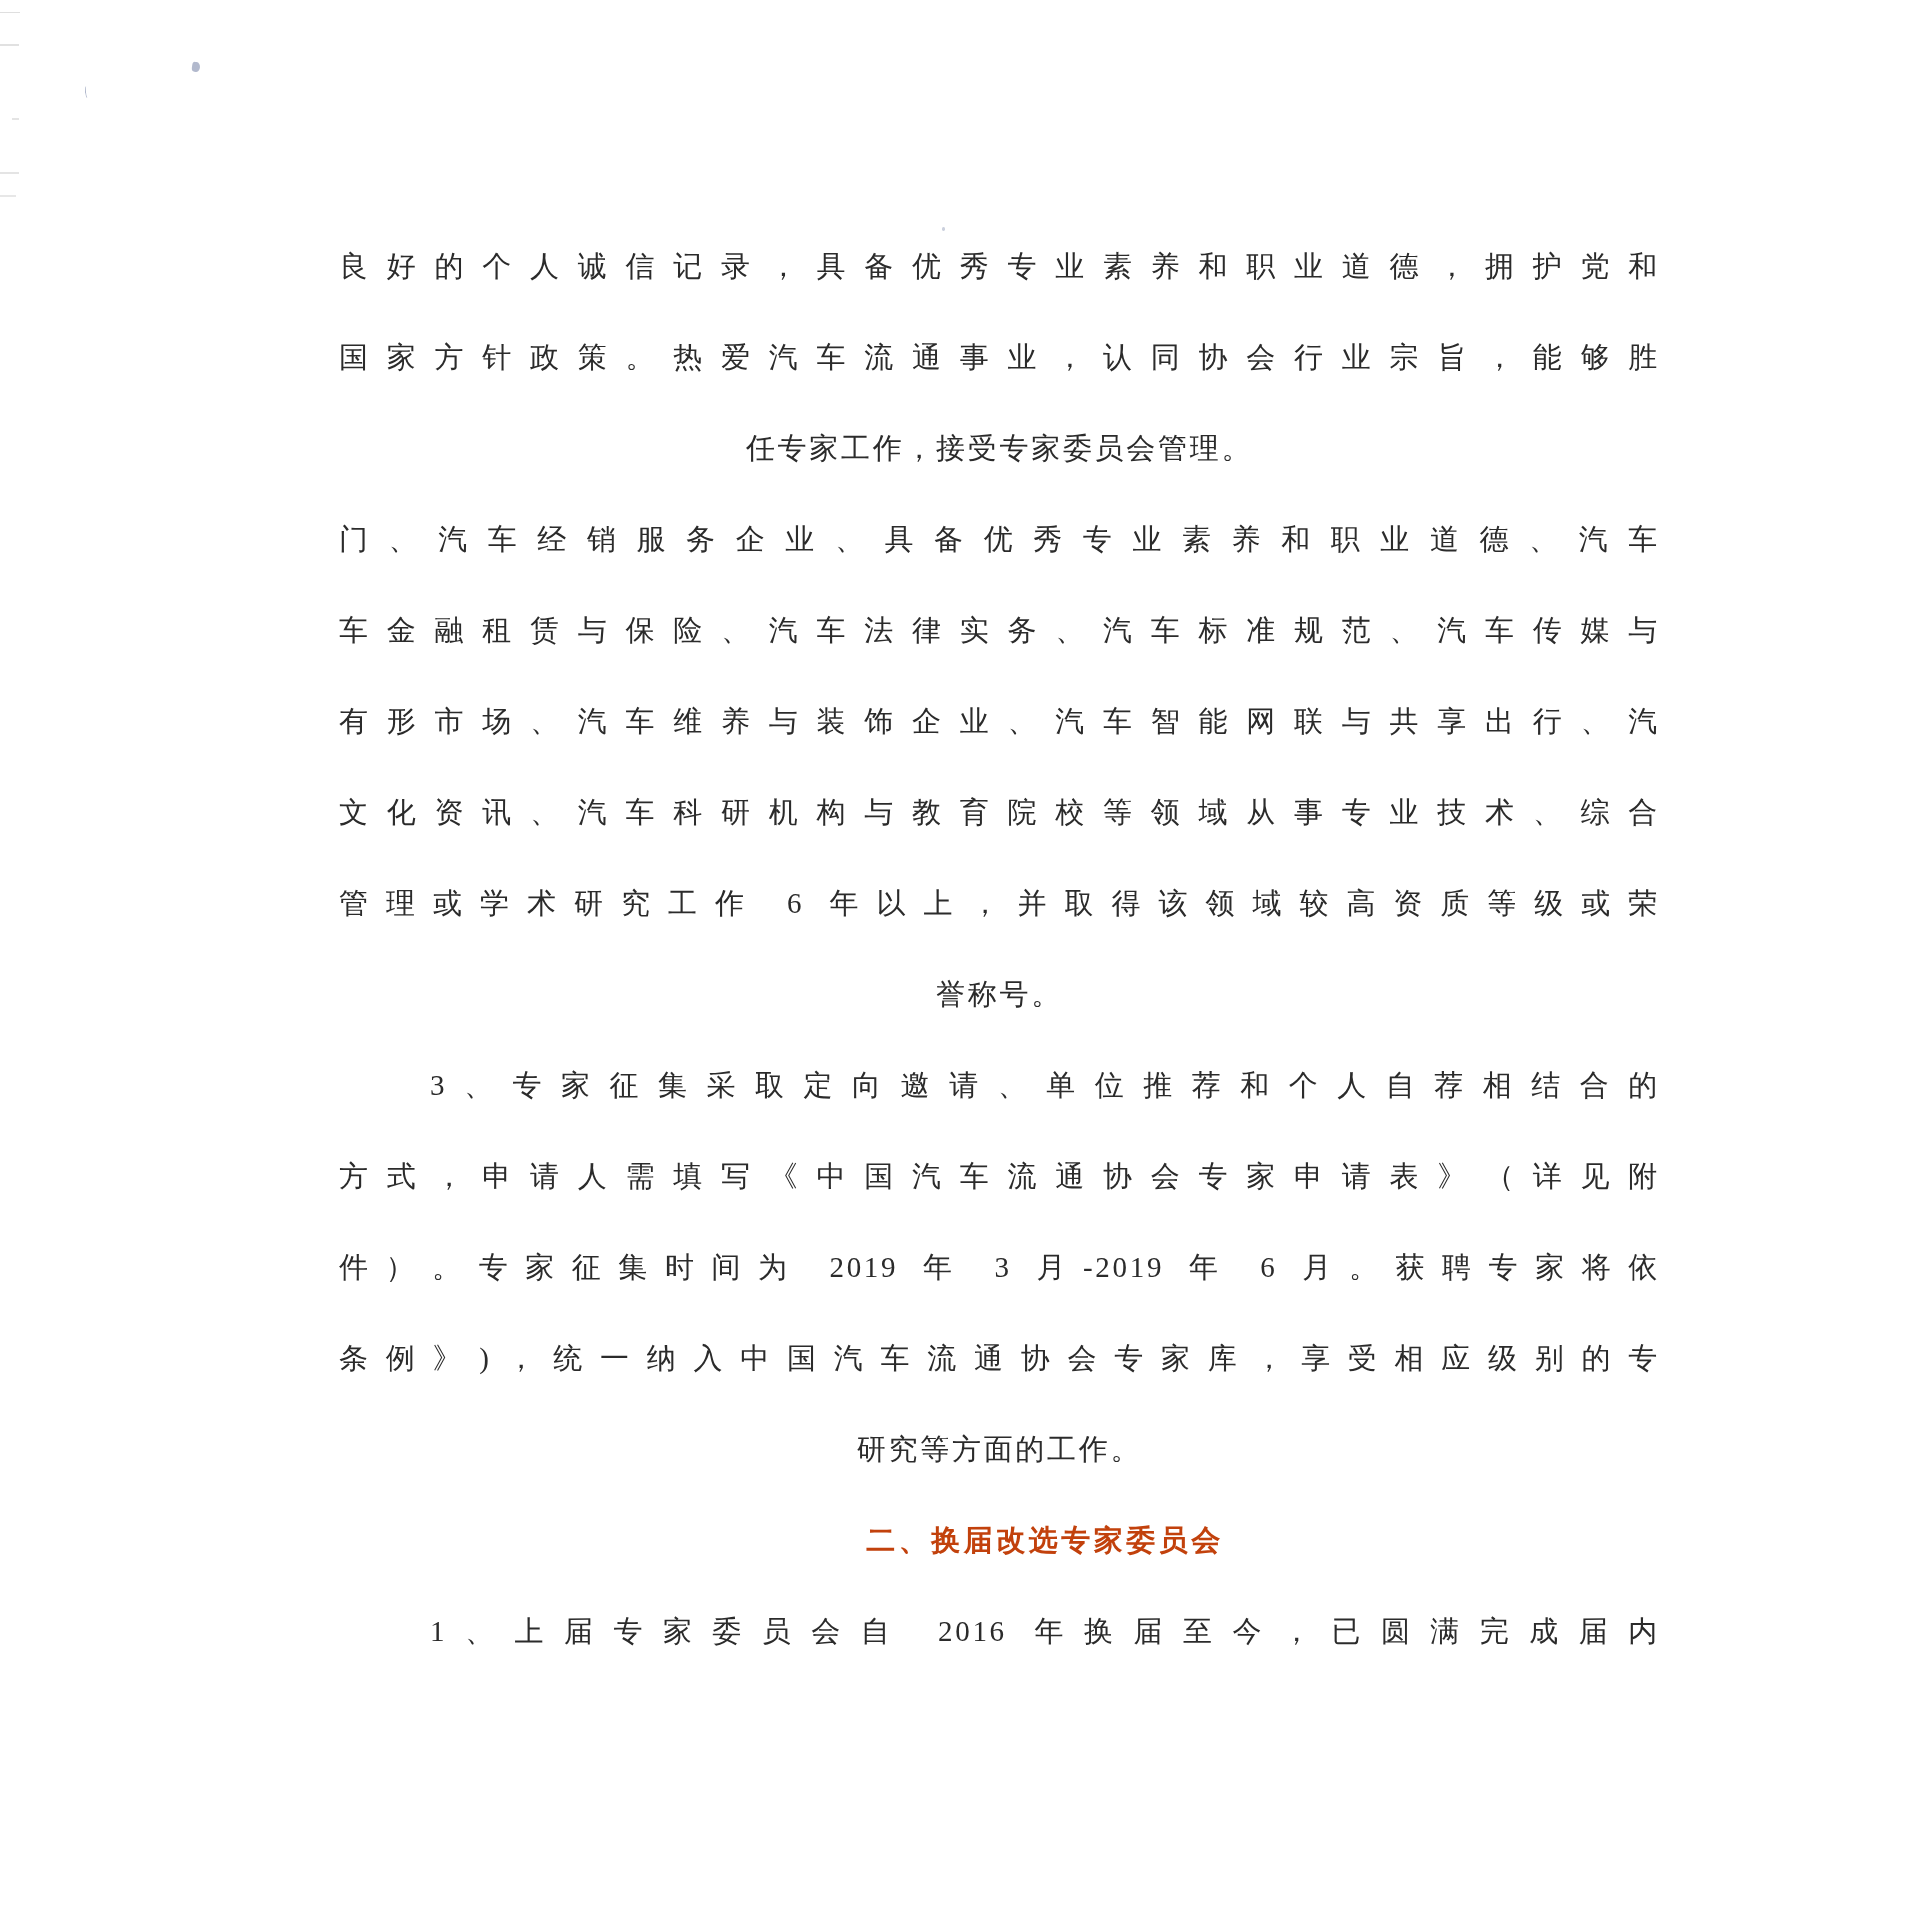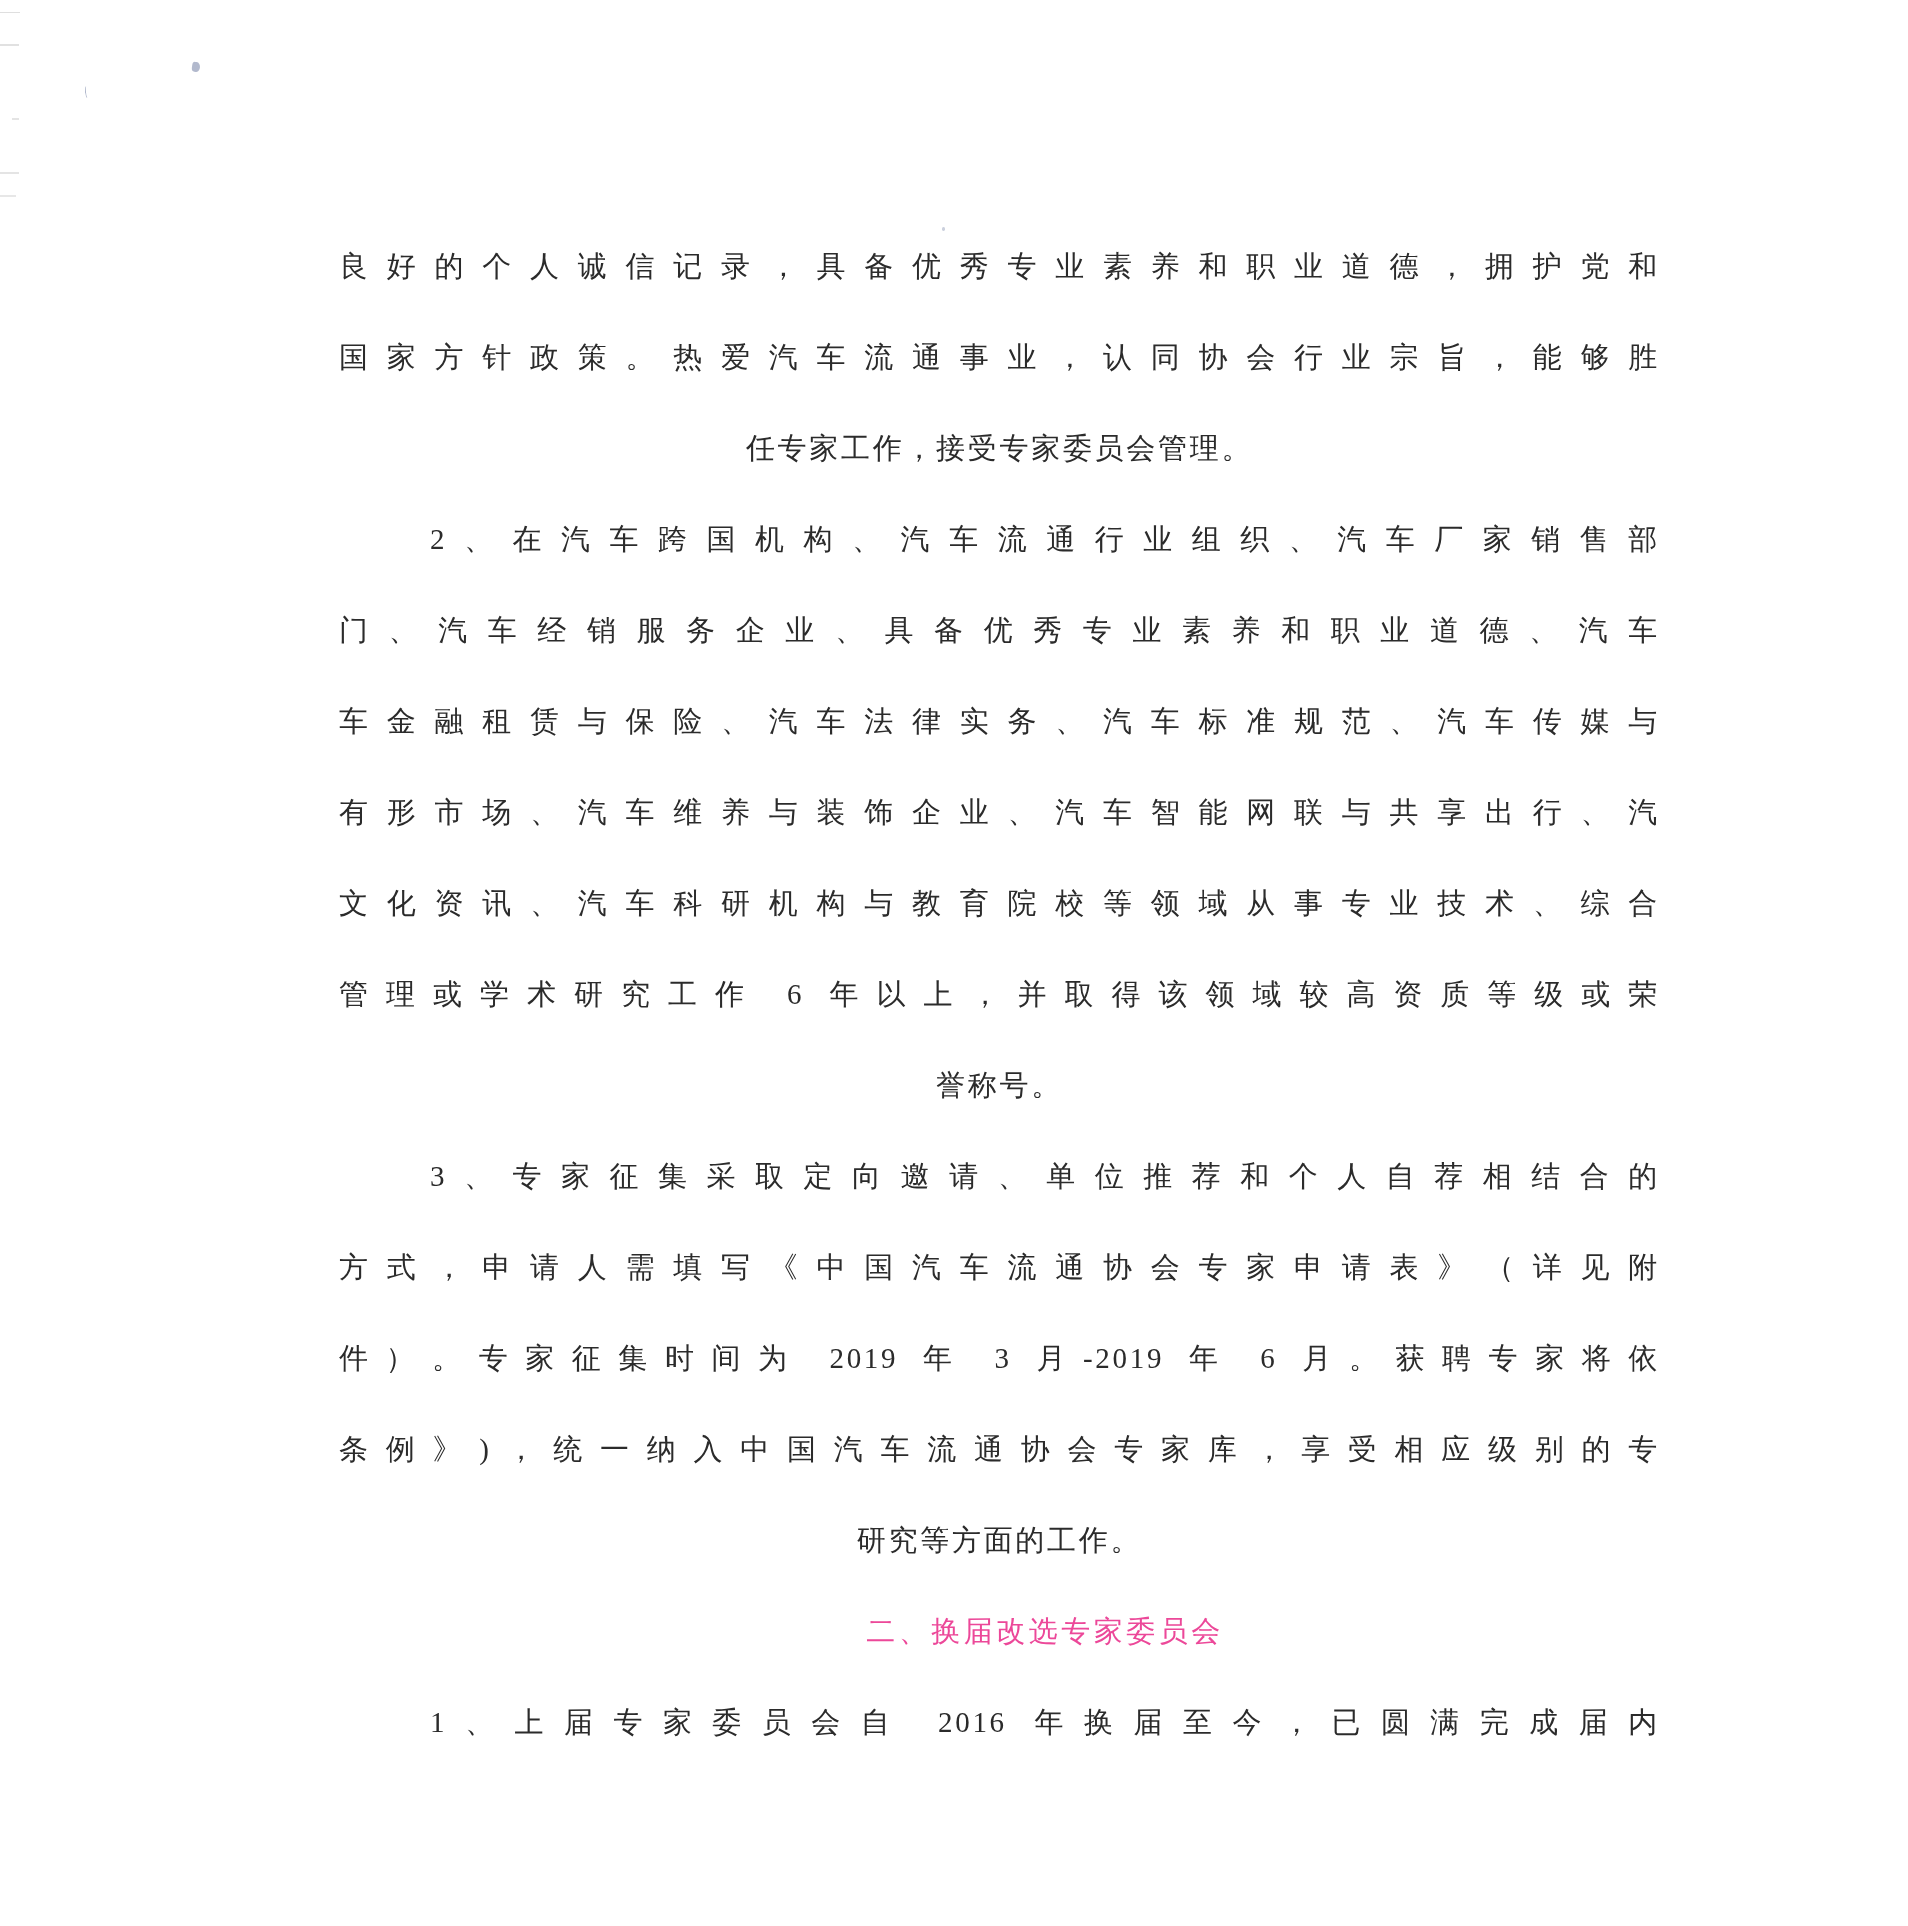--- a/index.html
+++ b/index.html
@@ -40,22 +40,22 @@
     white-space:normal;
   }
   
   .end{
     text-align:center;
     white-space:nowrap;
   }
   
   .ind{ text-indent:91px; }
   .heading{
-    font-weight:400;
-    color:#ec4899;
+    font-weight:700;
+    color:#c2410c;
     letter-spacing:3.5px;
   }
   
   .art{ position:absolute; pointer-events:none; }
   .art-blob{
     background:var(--artifact_blue);
     border-radius:40% 60% 55% 45%;
     transform:rotate(8deg);
     opacity:.75;
   }
@@ -82,21 +82,20 @@
   <span class="art art-paren" style="left:85px;top:86px;width:3.9px;height:12.3px;"></span>
   <span class="art art-dash" style="left:11.6px;top:118px;width:7px;height:1.5px;opacity:.5;"></span>
   <span class="art art-dash" style="left:0;top:172px;width:18.5px;height:1.9px;opacity:.5;"></span>
   <span class="art art-dash" style="left:0;top:195px;width:16px;height:1.5px;opacity:.45;"></span>
   <span class="art art-dot" style="left:942px;top:227px;width:2.7px;height:3.5px;opacity:.5;"></span>
 
   <main class="text-block">
     <p class="line jf">良好的个人诚信记录，具备优秀专业素养和职业道德，拥护党和</p>
     <p class="line jf">国家方针政策。热爱汽车流通事业，认同协会行业宗旨，能够胜</p>
     <p class="line end">任专家工作，接受专家委员会管理。</p>
-    <p class="line jf ind">2、在汽车跨国机构、汽车流通行业组织、汽车厂家销售部</p>
     <p class="line jf">门、汽车经销服务企业、具备优秀专业素养和职业道德、汽车</p>
     <p class="line jf">车金融租赁与保险、汽车法律实务、汽车标准规范、汽车传媒与</p>
     <p class="line jf">有形市场、汽车维养与装饰企业、汽车智能网联与共享出行、汽</p>
     <p class="line jf">文化资讯、汽车科研机构与教育院校等领域从事专业技术、综合</p>
     <p class="line jf">管理或学术研究工作 6 年以上，并取得该领域较高资质等级或荣</p>
     <p class="line end">誉称号。</p>
     <p class="line jf ind">3、专家征集采取定向邀请、单位推荐和个人自荐相结合的</p>
     <p class="line jf">方式，申请人需填写《中国汽车流通协会专家申请表》（详见附</p>
     <p class="line jf">件）。专家征集时间为 2019 年 3 月-2019 年 6 月。获聘专家将依</p>
     <p class="line jf">条例》)，统一纳入中国汽车流通协会专家库，享受相应级别的专</p>

